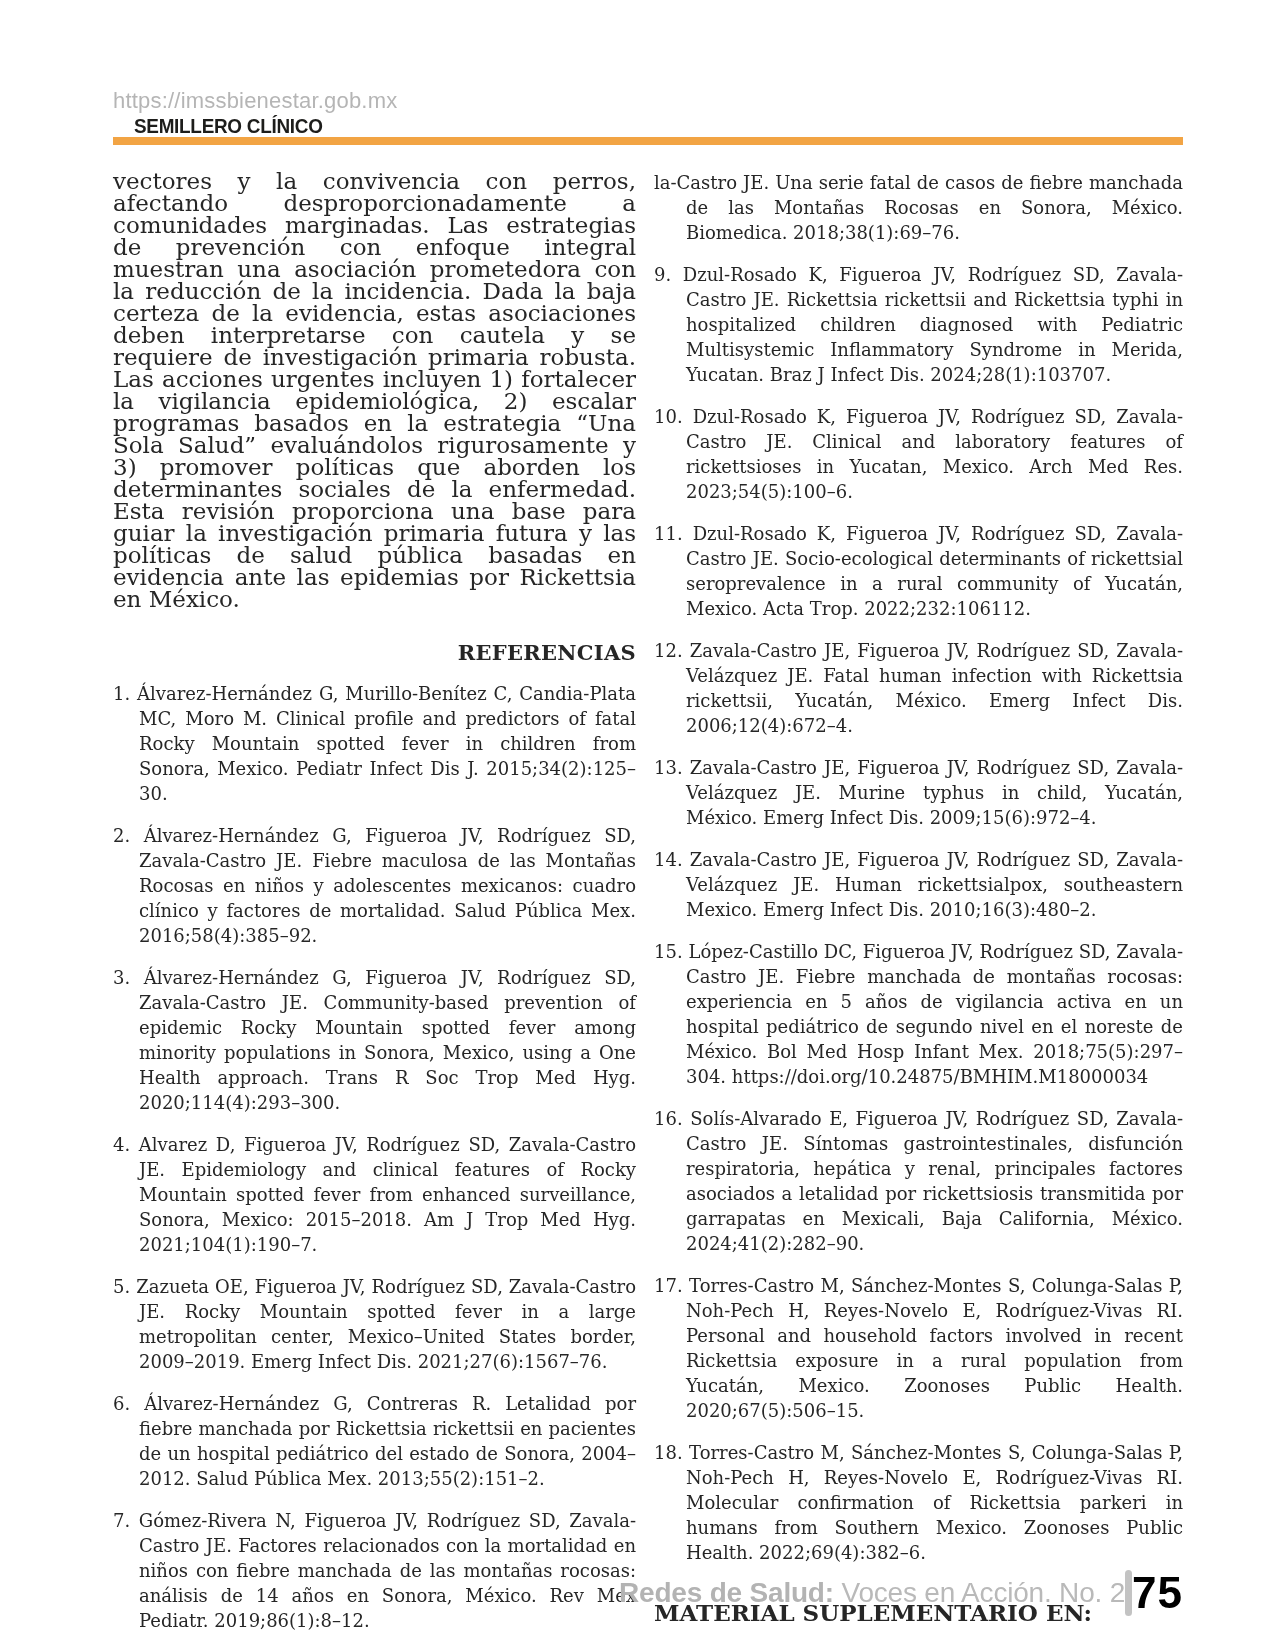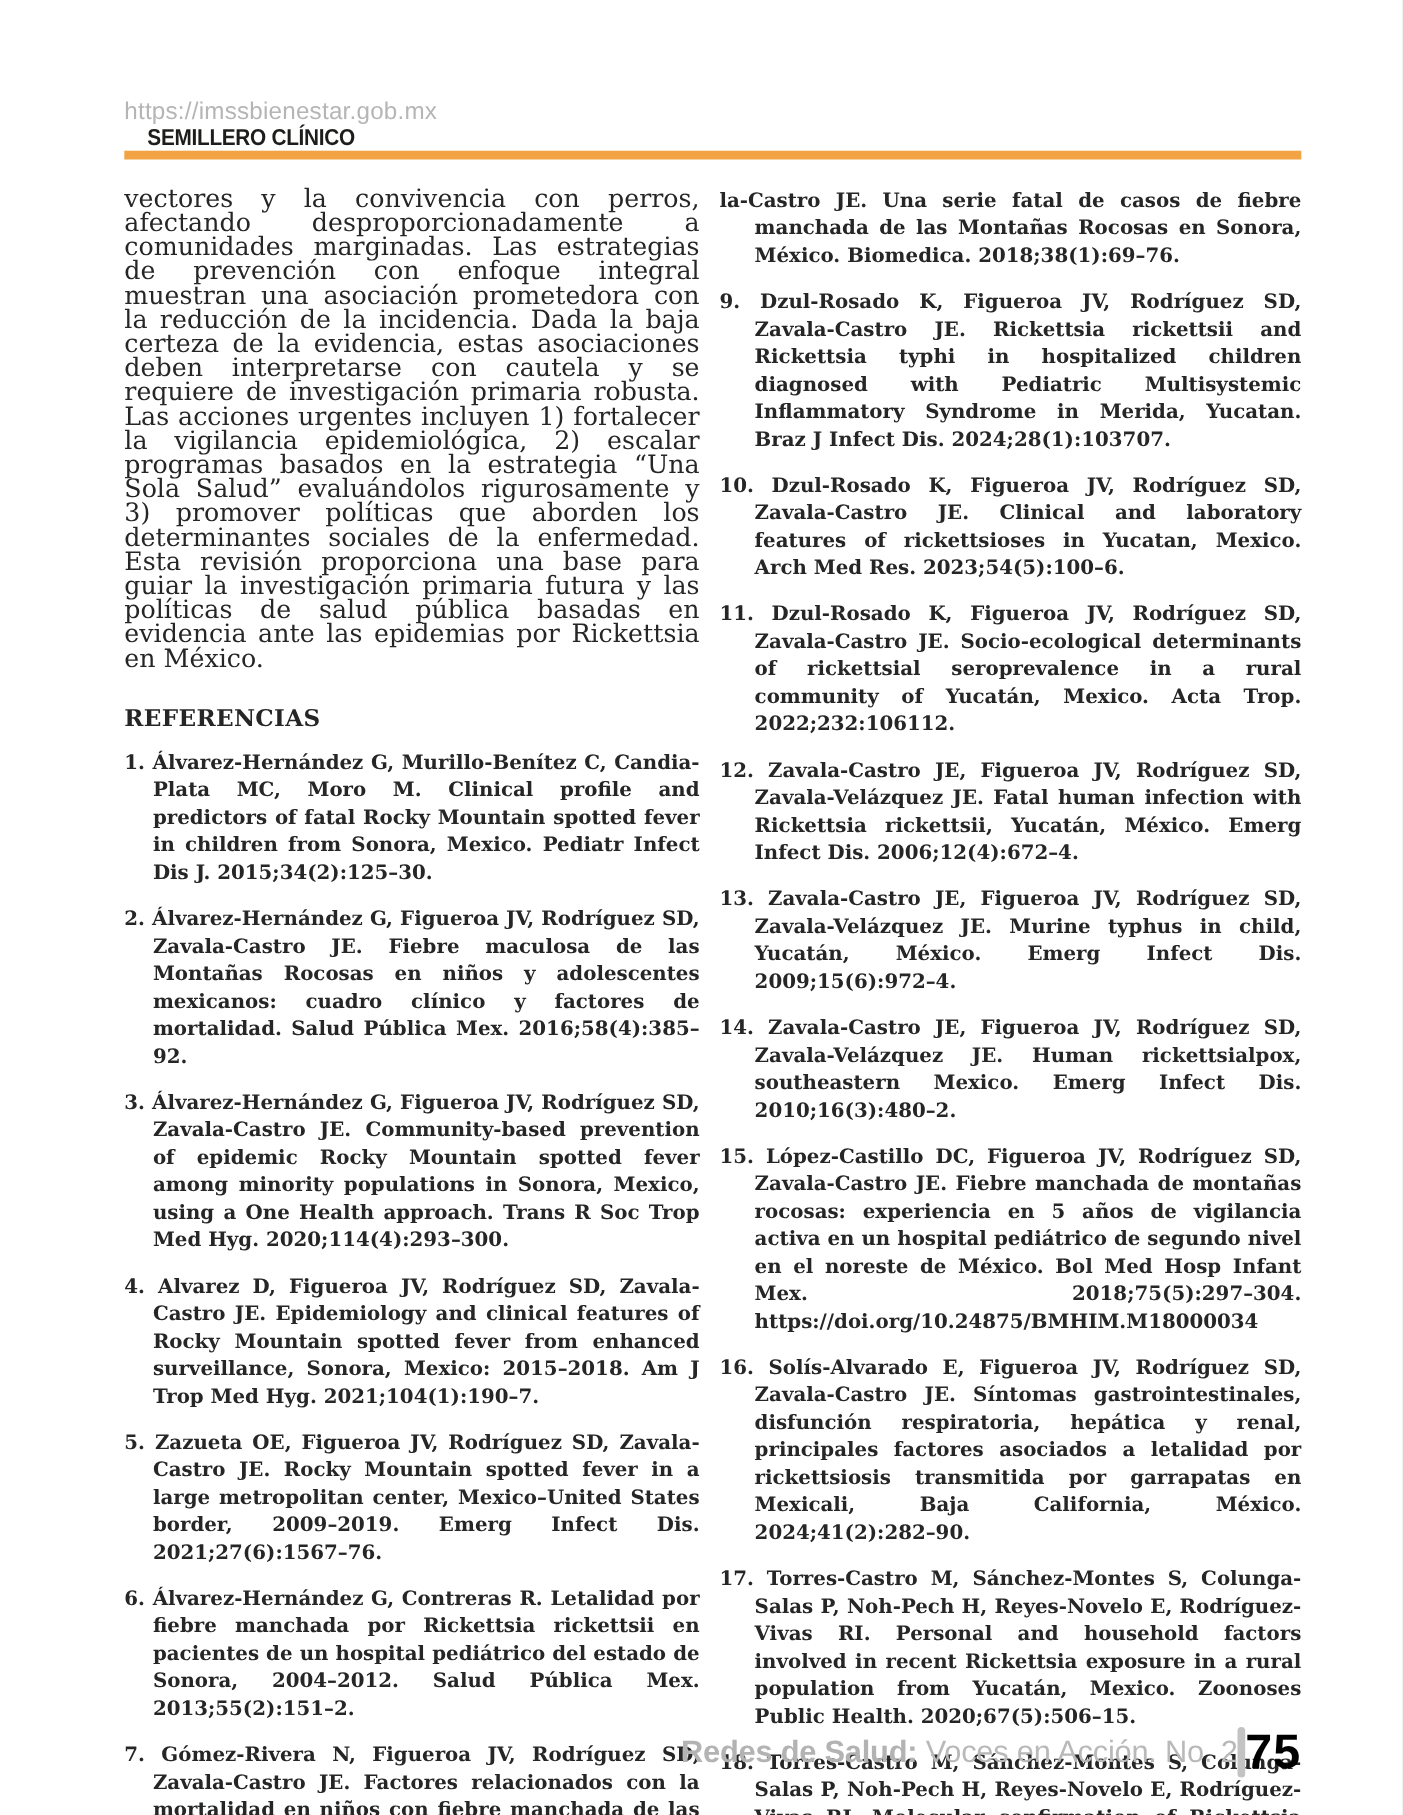--- a/index.html
+++ b/index.html
@@ -63,34 +63,34 @@
     font-size: 23px;
     line-height: 22px;
     text-align: justify;
     margin: 0;
   }
   .section-heading {
     font-size: 21px;
     font-weight: bold;
     letter-spacing: 0.3px;
     margin: 30px 0 16px 0;
+    text-align: right;
   }
   .suppl-heading {
     font-size: 23px;
     font-weight: bold;
     margin: 34px 0 24px 0;
   }
   .ref {
     font-size: 18px;
     line-height: 25px;
     text-align: justify;
     margin: 0 0 17px 0;
     padding-left: 26px;
     text-indent: -26px;
-    font-weight: bold;
   }
   .col-right .ref { padding-left: 32px; text-indent: -32px; }
   .ref-cont {
     padding-left: 32px;
     text-indent: 0;
   }
   
   .footer {
     position: absolute;
     right: 92px;

